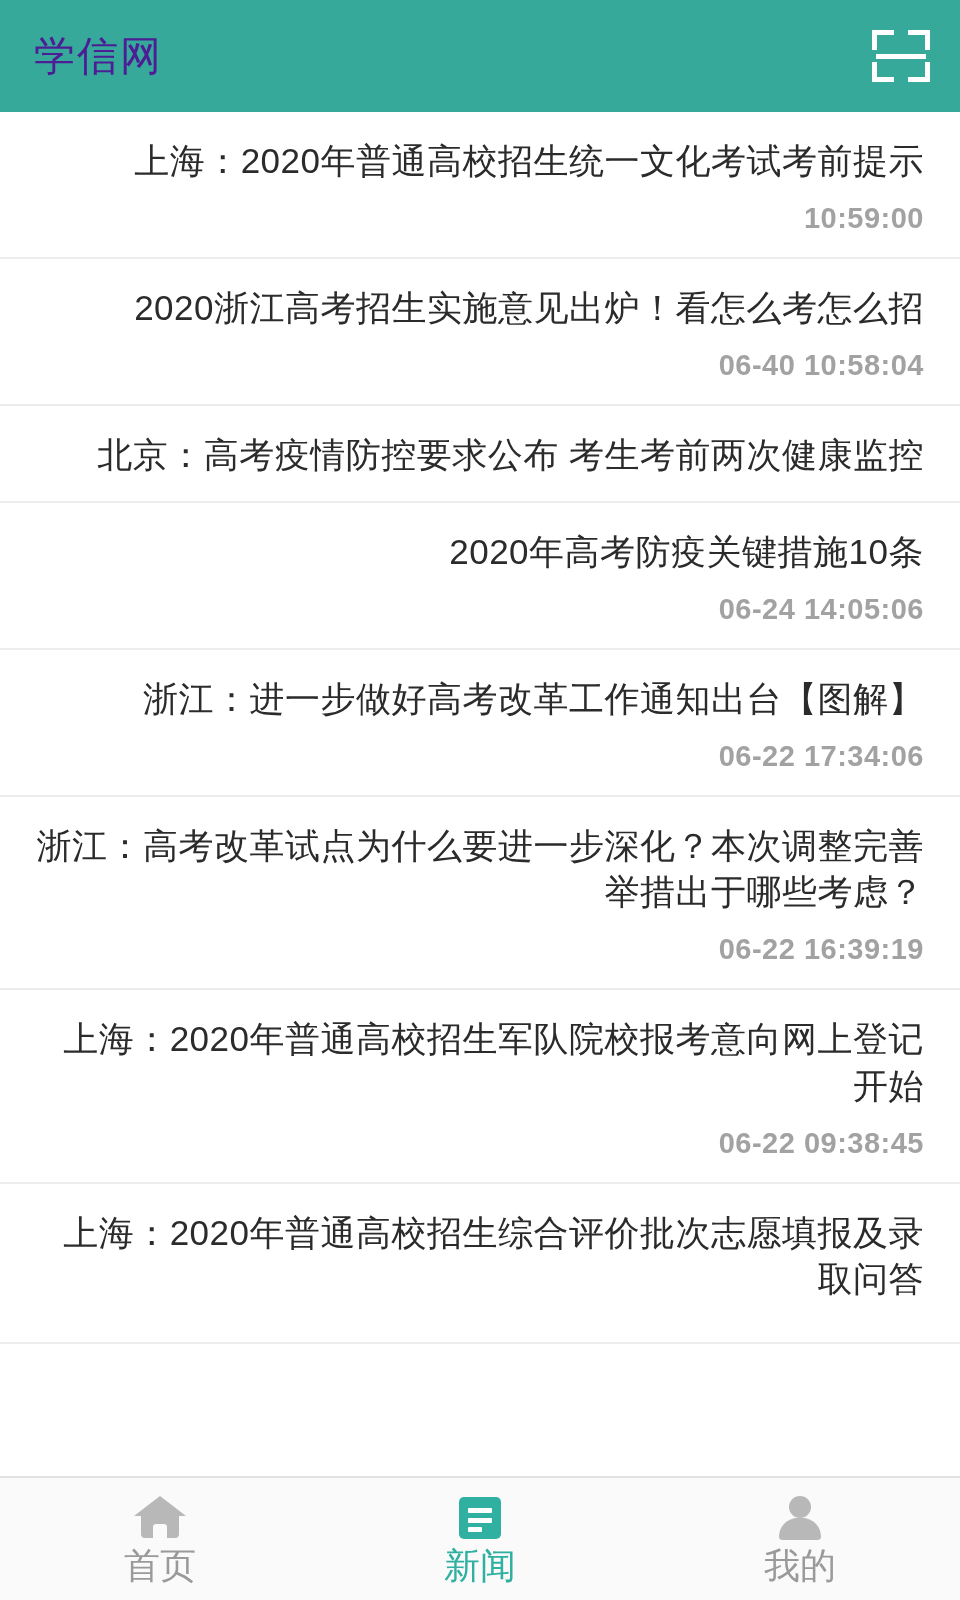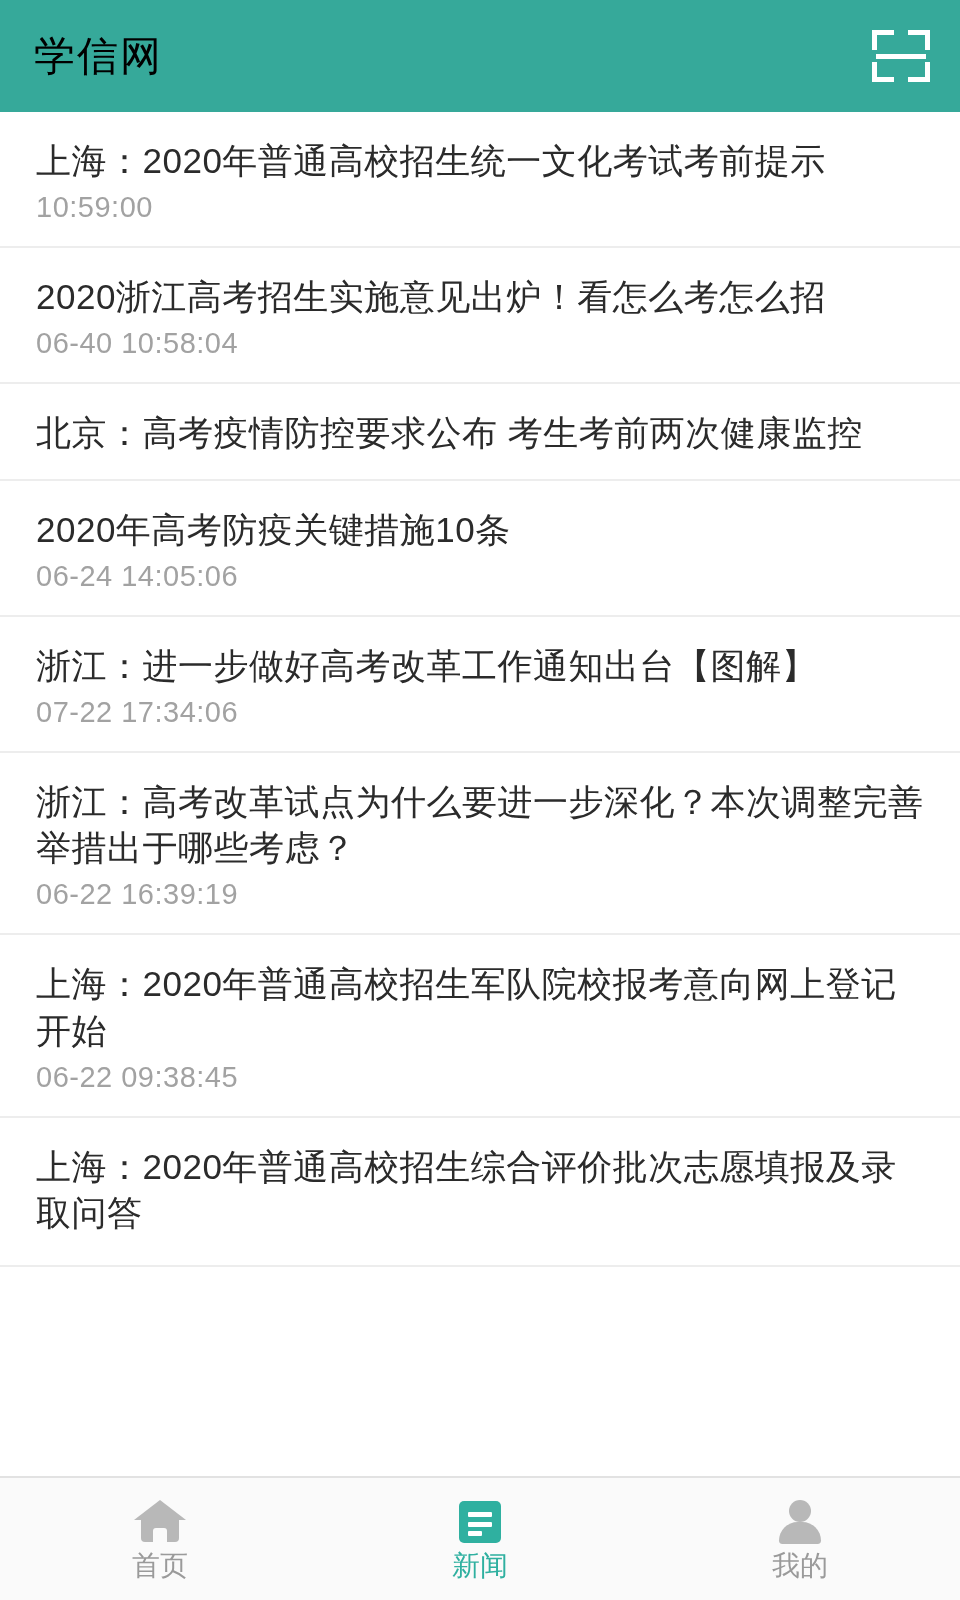--- a/index.html
+++ b/index.html
@@ -26,21 +26,21 @@
     height: 112px;
     min-height: 112px;
     background: #36a99a;
     display: flex;
     align-items: center;
     justify-content: space-between;
     padding: 0 30px 0 34px;
     box-sizing: border-box;
   }
   .header-title {
-    color: #000000;
+    color: #4c1d95;
     font-size: 41px;
     letter-spacing: 2px;
     font-weight: normal;
     line-height: 1;
   }
   .scan-icon {
     width: 58px;
     height: 52px;
     position: relative;
   }
@@ -61,58 +61,60 @@
     top: 50%;
     margin-top: -2.5px;
     height: 5px;
     background: #ffffff;
   }
   
   .news-list {
     flex: 1;
     overflow: hidden;
     background: #ffffff;
+    text-align: right;
   }
   .news-item {
     padding: 26px 36px 22px 36px;
     border-bottom: 2px solid #ededed;
     box-sizing: border-box;
   }
   .news-title {
     font-size: 35px;
     line-height: 1.32;
     color: #2b2b2b;
     letter-spacing: 0.5px;
   }
   .news-time {
-    margin-top: 7px;
+    margin-top: 18px;
     font-size: 29px;
     color: #a2a2a2;
     letter-spacing: 0.5px;
+    font-weight: bold;
   }
   
   .tabbar {
     height: 122px;
     min-height: 122px;
     background: #fafafa;
     border-top: 2px solid #e2e2e2;
     display: flex;
     align-items: center;
   }
   .tab {
     flex: 1;
     height: 100%;
     display: flex;
     flex-direction: column;
     align-items: center;
     justify-content: center;
     gap: 6px;
   }
   .tab-label {
-    font-size: 28px;
+    font-size: 36px;
     color: #9a9a9a;
     line-height: 1;
   }
   .tab.active .tab-label {
     color: #2fb0a0;
   }
   .tab-icon {
     width: 52px;
     height: 48px;
     position: relative;
@@ -225,21 +227,21 @@
       <div class="news-title">北京：高考疫情防控要求公布  考生考前两次健康监控</div>
     </div>
 
     <div class="news-item">
       <div class="news-title">2020年高考防疫关键措施10条</div>
       <div class="news-time">06-24 14:05:06</div>
     </div>
 
     <div class="news-item">
       <div class="news-title">浙江：进一步做好高考改革工作通知出台【图解】</div>
-      <div class="news-time">07-22 17:34:06</div>
+      <div class="news-time">06-22 17:34:06</div>
     </div>
 
     <div class="news-item">
       <div class="news-title">浙江：高考改革试点为什么要进一步深化？本次调整完善举措出于哪些考虑？</div>
       <div class="news-time">06-22 16:39:19</div>
     </div>
 
     <div class="news-item">
       <div class="news-title">上海：2020年普通高校招生军队院校报考意向网上登记开始</div>
       <div class="news-time">06-22 09:38:45</div>

